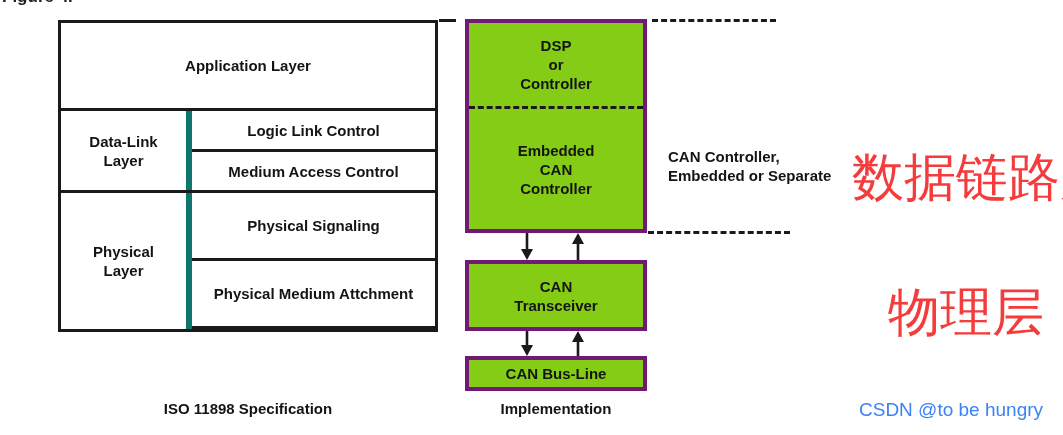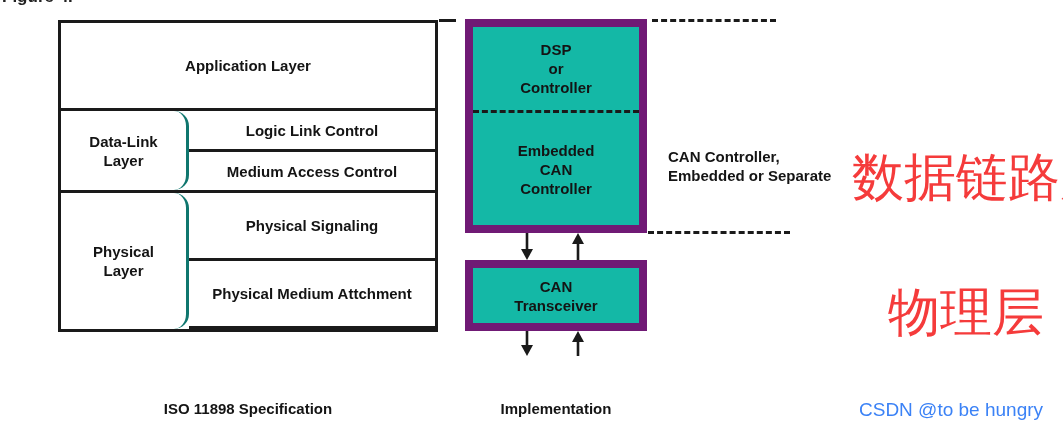--- a/index.html
+++ b/index.html
@@ -11,26 +11,26 @@
   .bold{font-weight:bold;}
   .ml{white-space:pre-line;}
   .center{display:flex;align-items:center;justify-content:center;text-align:center;}
   .cell{font-weight:bold;font-size:15px;line-height:19px;}
   
   .iso-table{left:58px;top:20px;width:380px;height:312px;border:3px solid #1a1a1a;
     display:flex;flex-direction:column;box-sizing:border-box;}
   .row-app{flex:0 0 85px;border-bottom:3px solid #1a1a1a;}
   .row-dl{flex:0 0 79px;border-bottom:3px solid #1a1a1a;display:flex;}
   .row-phy{flex:1 1 auto;display:flex;}
-  .col-left{flex:0 0 125px;border-right:3px solid #0f766e;border-radius:15px;}
+  .col-left{flex:0 0 125px;border-right:6px solid #0f766e;}
   .col-right{flex:1 1 auto;display:flex;flex-direction:column;}
   .subrow{flex:1 1 0;}
   .subrow.b{border-bottom:3px solid #1a1a1a;}
   
-  .impl-box{border:8px solid #701a75;box-sizing:border-box;background:#14b8a6;justify-content:center;}
+  .impl-box{border:4px solid #701a75;box-sizing:border-box;background:#84cc16;justify-content:center;}
   .dsp-box{left:465px;top:19px;width:182px;height:214px;display:flex;flex-direction:column;}
   .dsp-top{flex:0 0 83px;border-bottom:3px dashed #1a1a1a;}
   .dsp-bottom{flex:1 1 auto;}
   .trx-box{left:465px;top:260px;width:182px;height:71px;}
   .bus-box{left:465px;top:356px;width:182px;height:35px;}
   .dash-line{border-top:3px dashed #1a1a1a;height:0;}
   .solid-line{border-top:3px solid #1a1a1a;height:0;}
   .caption{font-weight:bold;font-size:15px;text-align:center;}
   .note{font-weight:bold;font-size:15px;line-height:19px;}
   .cn-red{font-size:52px;line-height:1.2;white-space:nowrap;}
@@ -95,20 +95,21 @@
 
   <svg class="abs arrow" style="left:520px;top:331px;" width="14" height="25" viewBox="0 0 14 25">
     <line x1="7" y1="0" x2="7" y2="16" stroke="#1a1a1a" stroke-width="2.6"></line>
     <polygon points="1,14 13,14 7,25" fill="#1a1a1a"></polygon>
   </svg>
   <svg class="abs arrow" style="left:571px;top:331px;" width="14" height="25" viewBox="0 0 14 25">
     <polygon points="1,11 13,11 7,0" fill="#1a1a1a"></polygon>
     <line x1="7" y1="9" x2="7" y2="25" stroke="#1a1a1a" stroke-width="2.6"></line>
   </svg>
 
+  <div class="abs impl-box bus-box center cell">CAN Bus-Line</div>
 
   <div class="abs caption" style="left:465px;top:400px;width:182px;">Implementation</div>
 
   <div class="abs note ml" style="left:668px;top:147px;">CAN Controller,
 Embedded or Separate</div>
 
   <div class="abs cn-red" style="left: 852px; top: 146px; color: rgb(245, 59, 59);">数据链路层</div>
   <div class="abs cn-red" style="left: 888px; top: 281px; color: rgb(245, 59, 59);">物理层</div>
 
   <div class="abs watermark" style="color: #3b82f6;">CSDN @to be hungry</div>

